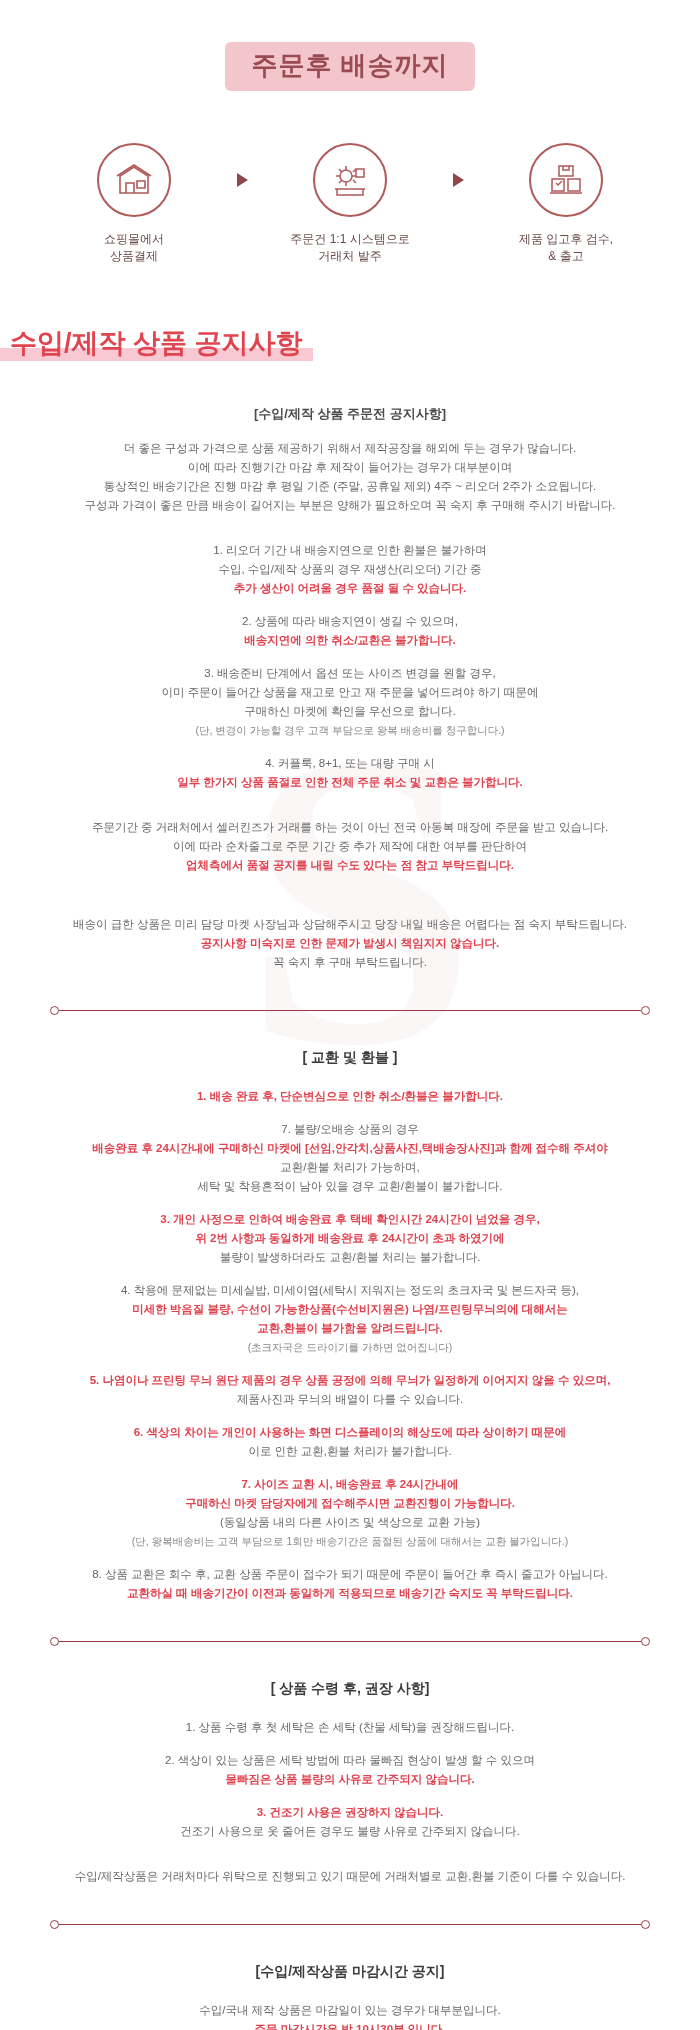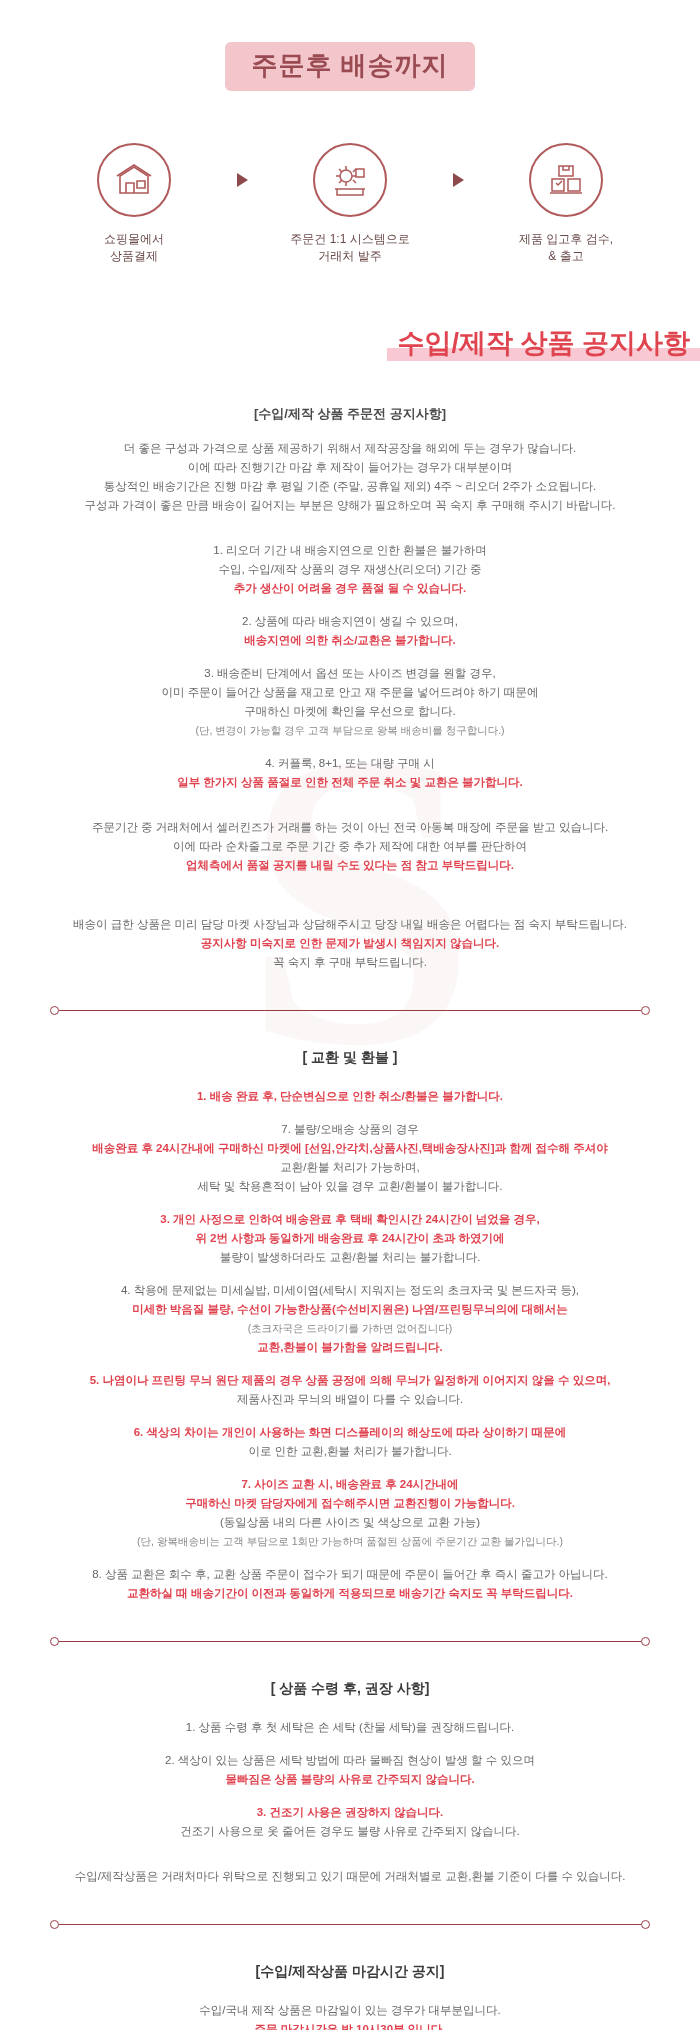--- a/index.html
+++ b/index.html
@@ -98,21 +98,21 @@
   }
   .tri {
     width: 0; height: 0;
     border-left: 11px solid #8e4a4a;
     border-top: 7px solid transparent;
     border-bottom: 7px solid transparent;
   }
 
   
   .section-title-wrap {
-    text-align: right;
+    text-align: left;
     margin-top: 58px;
   }
   .section-title {
     display: inline-block;
     position: relative;
     font-size: 27px;
     font-weight: bold;
     color: #e0454f;
     padding: 2px 10px;
   }
@@ -328,39 +328,39 @@
       <div class="gap"></div>
       <div>
         <div class="ln red">3. 개인 사정으로 인하여 배송완료 후 택배 확인시간 24시간이 넘었을 경우,</div>
         <div class="ln red">위 2번 사항과 동일하게 배송완료 후 24시간이 초과 하였기에</div>
         <div class="ln">불량이 발생하더라도 교환/환불 처리는 불가합니다.</div>
       </div>
       <div class="gap"></div>
       <div>
         <div class="ln">4. 착용에 문제없는 미세실밥, 미세이염(세탁시 지워지는 정도의 초크자국 및 본드자국 등),</div>
         <div class="ln red">미세한 박음질 불량, 수선이 가능한상품(수선비지원은) 나염/프린팅무늬의에 대해서는</div>
+        <div class="ln red">교환,환불이 불가함을 알려드립니다.</div>
         <div class="ln small">(초크자국은 드라이기를 가하면 없어집니다)</div>
-        <div class="ln red">교환,환불이 불가함을 알려드립니다.</div>
       </div>
       <div class="gap"></div>
       <div>
         <div class="ln red">5. 나염이나 프린팅 무늬 원단 제품의 경우 상품 공정에 의해 무늬가 일정하게 이어지지 않을 수 있으며,</div>
         <div class="ln">제품사진과 무늬의 배열이 다를 수 있습니다.</div>
       </div>
       <div class="gap"></div>
       <div>
         <div class="ln red">6. 색상의 차이는 개인이 사용하는 화면 디스플레이의 해상도에 따라 상이하기 때문에</div>
         <div class="ln">이로 인한 교환,환불 처리가 불가합니다.</div>
       </div>
       <div class="gap"></div>
       <div>
         <div class="ln red">7. 사이즈 교환 시, 배송완료 후 24시간내에</div>
         <div class="ln red">구매하신 마켓 담당자에게 접수해주시면 교환진행이 가능합니다.</div>
         <div class="ln">(동일상품 내의 다른 사이즈 및 색상으로 교환 가능)</div>
-        <div class="ln small">(단, 왕복배송비는 고객 부담으로 1회만 가능하며 품절된 상품에 주문기간 교환 불가입니다.)</div>
+        <div class="ln small">(단, 왕복배송비는 고객 부담으로 1회만 배송기간은 품절된 상품에 대해서는 교환 불가입니다.)</div>
       </div>
       <div class="gap"></div>
       <div>
         <div class="ln">8. 상품 교환은 회수 후, 교환 상품 주문이 접수가 되기 때문에 주문이 들어간 후 즉시 줄고가 아닙니다.</div>
         <div class="ln red">교환하실 때 배송기간이 이전과 동일하게 적용되므로 배송기간 숙지도 꼭 부탁드립니다.</div>
       </div>
     </div>
 
     <div class="divider">
       <div class="dot l"></div>

